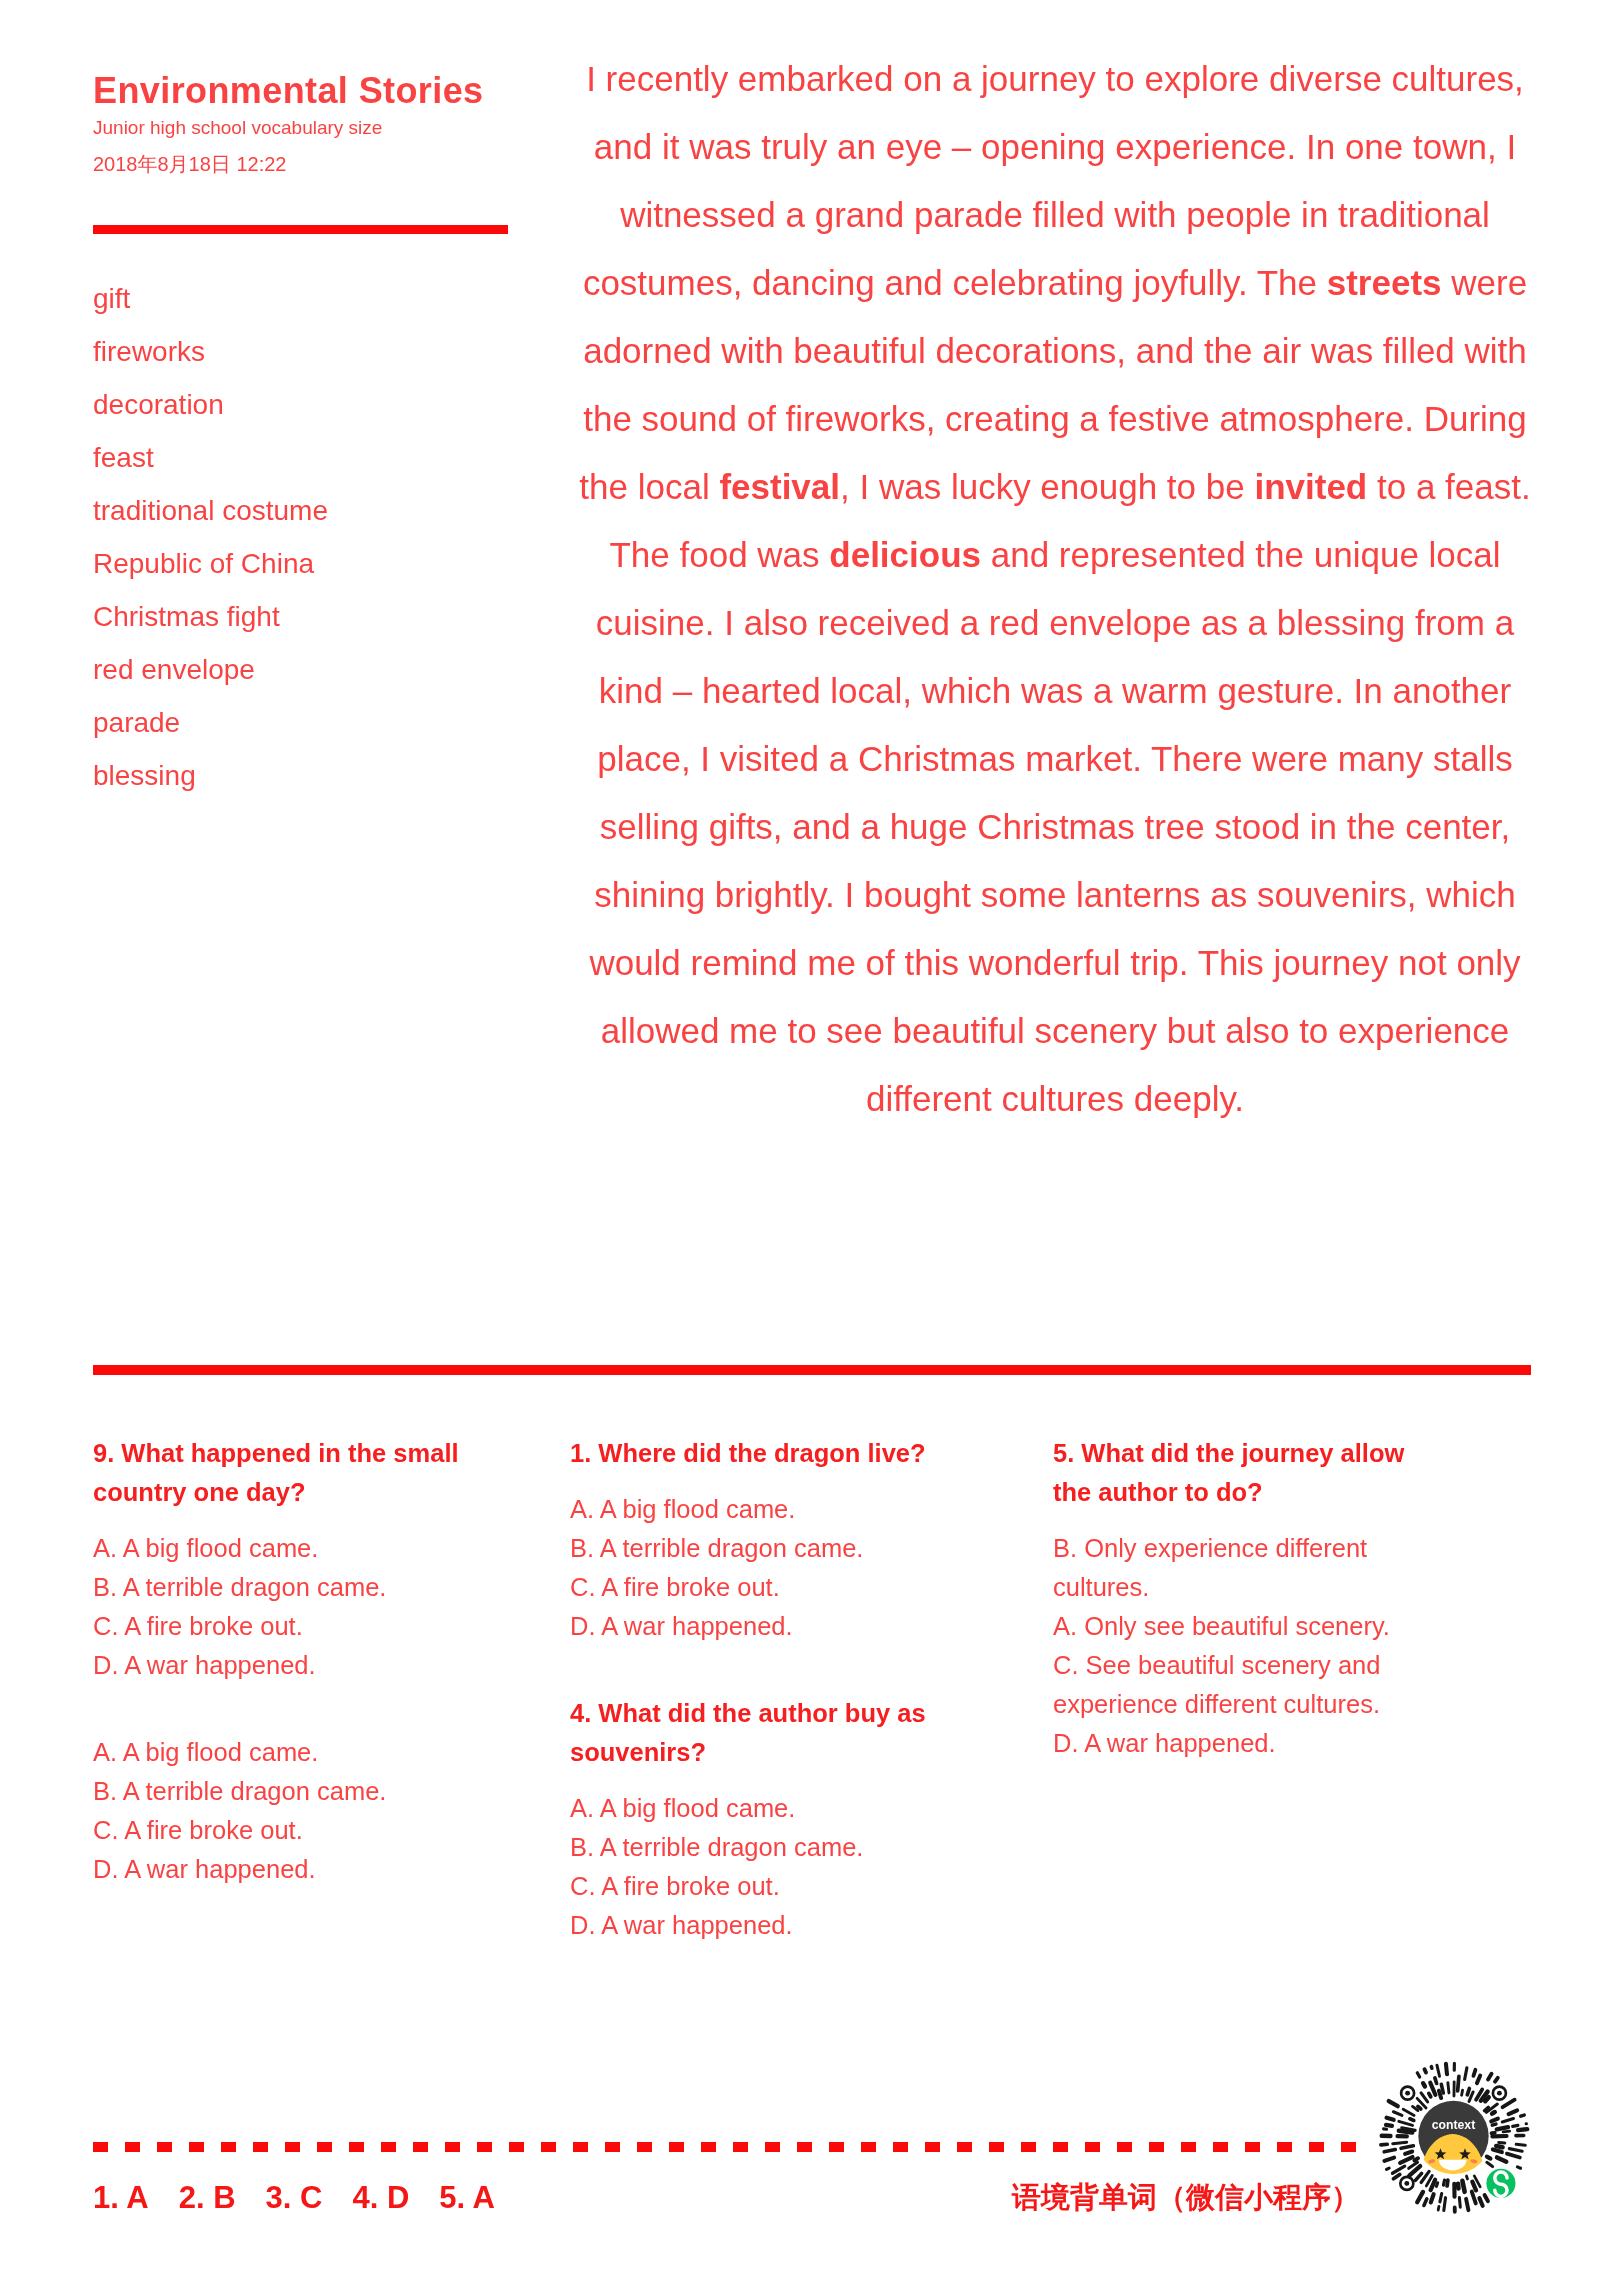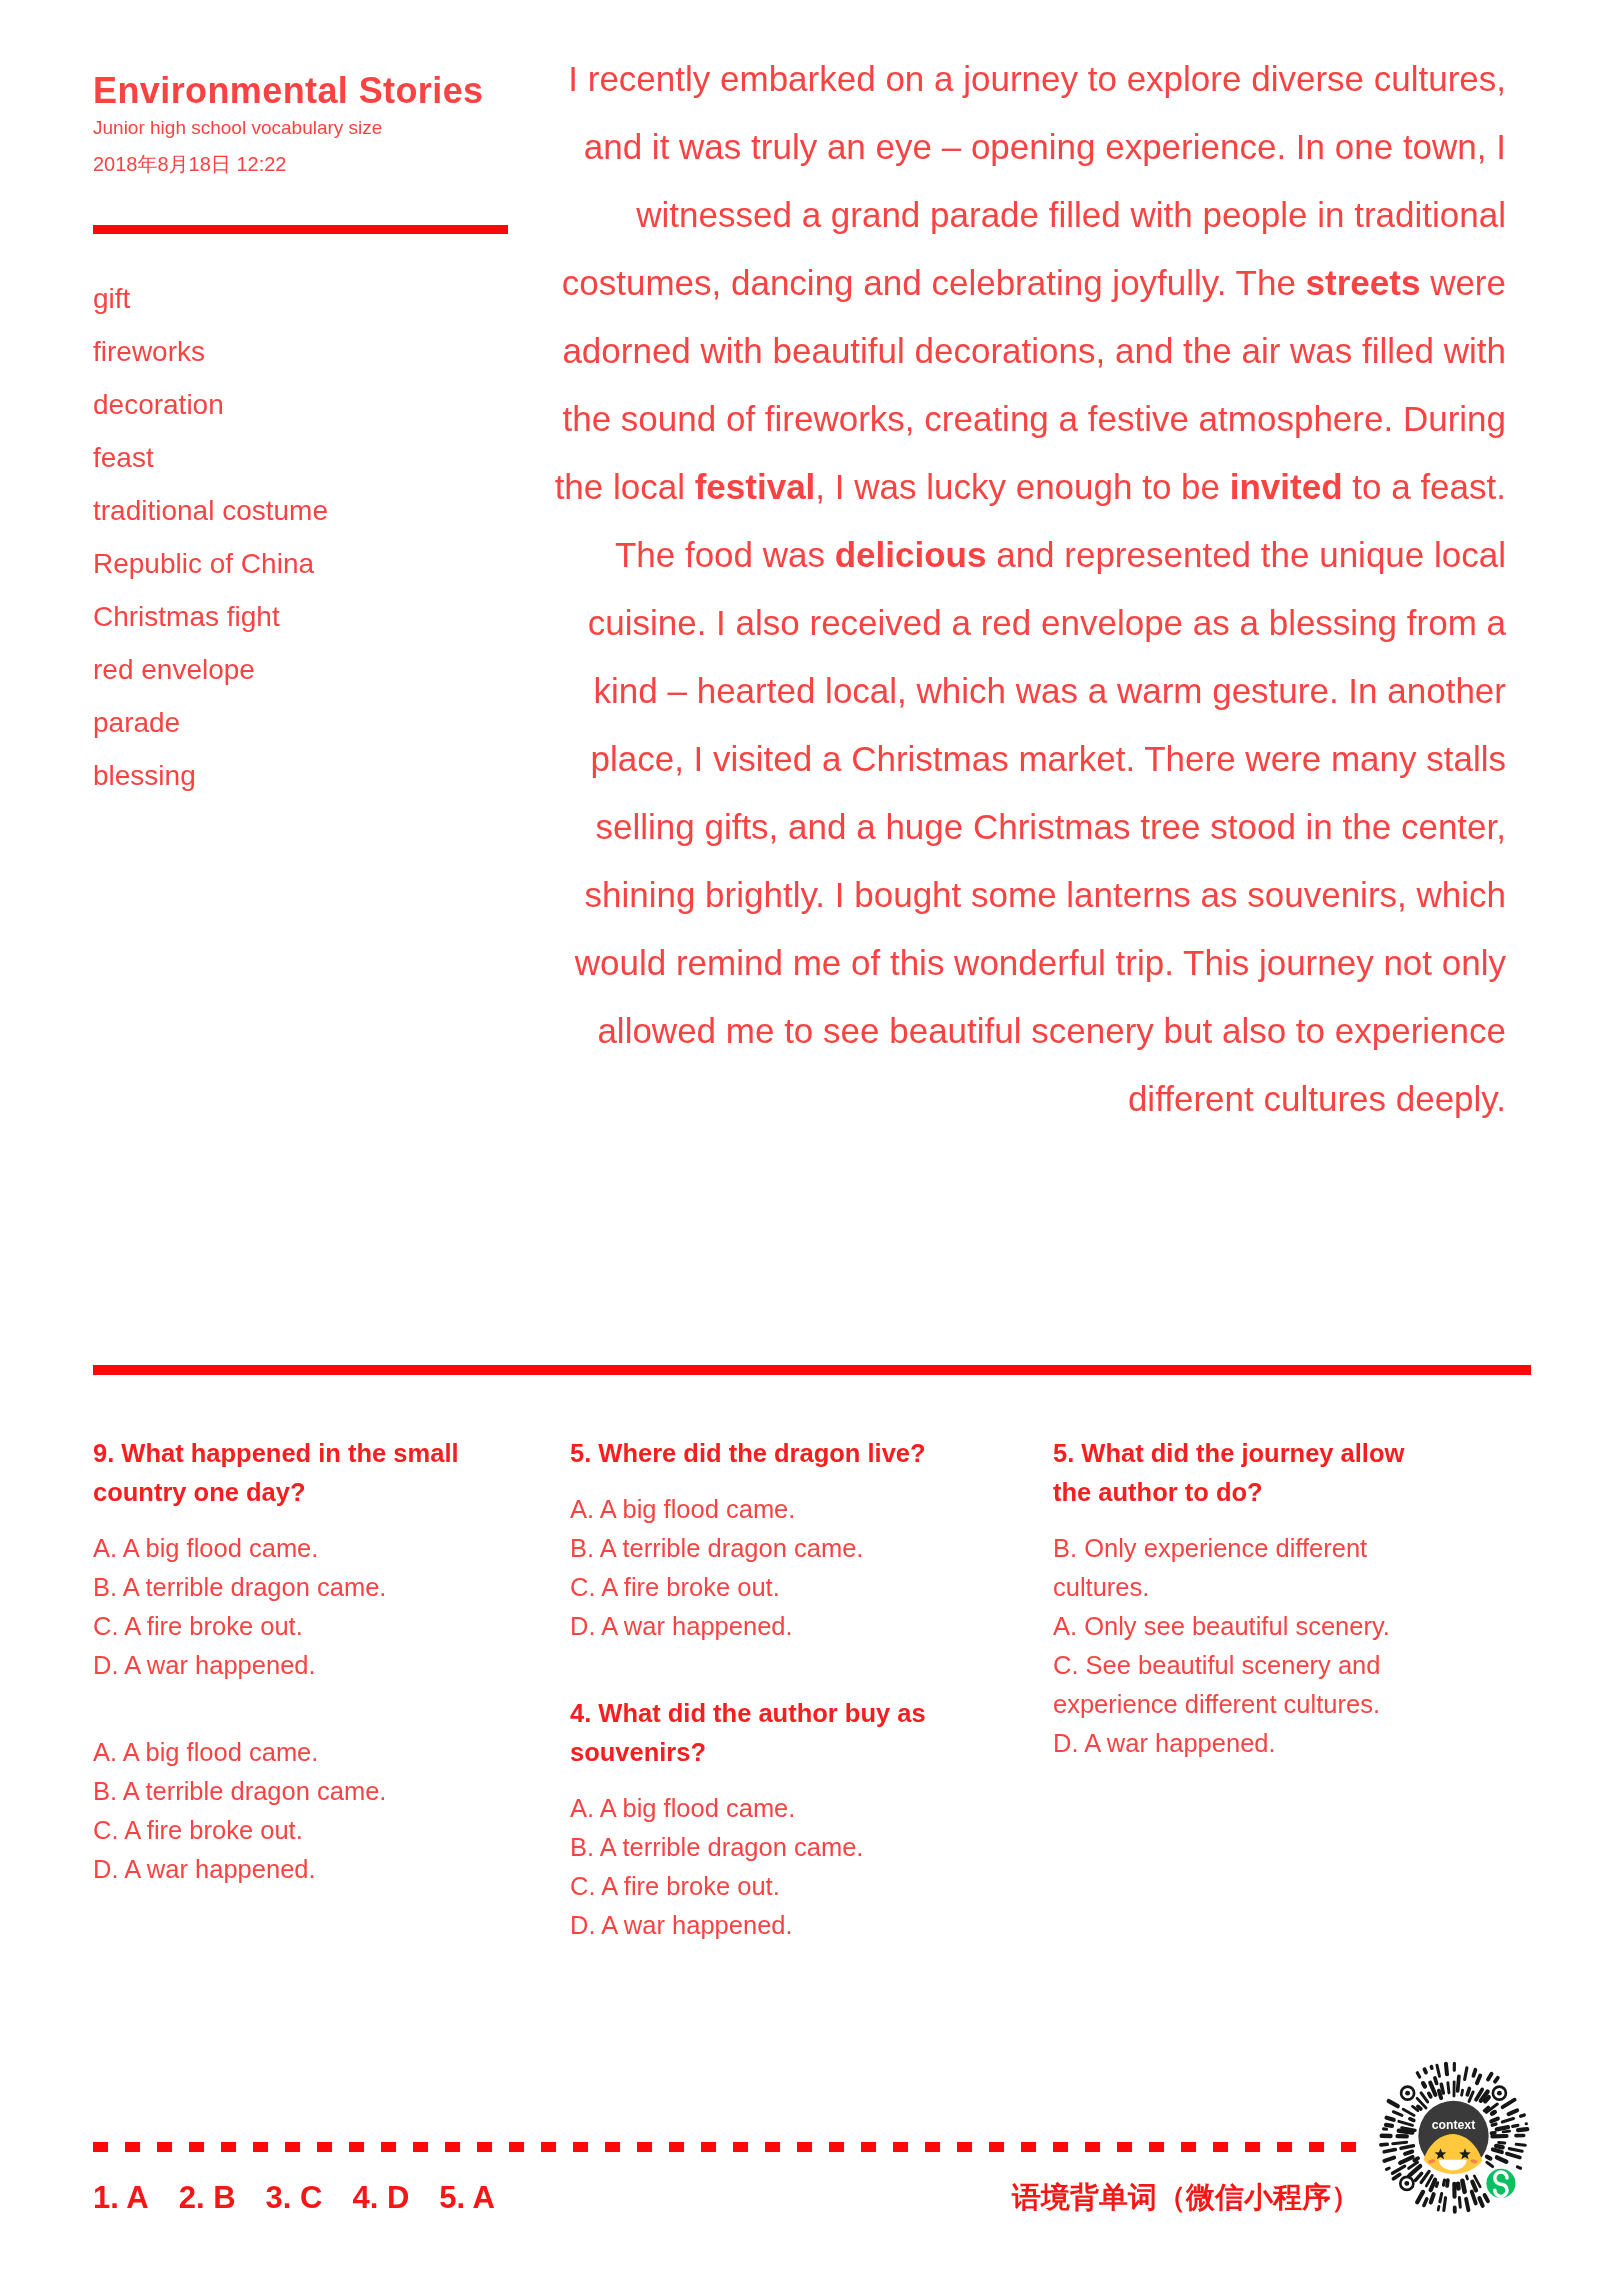--- a/index.html
+++ b/index.html
@@ -14,22 +14,22 @@
   
   .masthead{position:absolute;left:93px;top:70px}
   .masthead h1{margin:0;font-size:36px;font-weight:700;letter-spacing:0.4px;color:var(--text-red)}
   .subtitle{margin-top:5px;font-size:19px;color:var(--text-red)}
   .date{margin-top:12.4px;font-size:20px;color:var(--text-red)}
   .header-rule{position:absolute;left:93px;top:225px;width:415px;height:9.3px;background:var(--line-red)}
   
   .vocab{position:absolute;left:93px;top:272px;margin:0;padding:0;list-style:none}
   .vocab li{font-size:28px;line-height:53px;color:var(--text-red)}
   
-  .passage{position:absolute;left:540px;top:45px;width:966px;margin:0;
-           font-size:35px;line-height:68px;color:var(--text-red);text-align:right}
+  .passage{position:absolute;left:572px;top:45px;width:966px;margin:0;
+           font-size:35px;line-height:68px;color:var(--text-red);text-align:center}
   .passage .bold{font-weight:700}
   
   .full-rule{position:absolute;left:93px;top:1365px;width:1438px;height:10px;background:var(--line-red)}
   
   .questions{position:absolute;left:93px;top:1434px;width:1438px;height:587px}
   .q-col{position:absolute;top:0;width:445px}
   .q-col.c1{left:0}.q-col.c2{left:477px}.q-col.c3{left:960px}
   .q-block{margin-bottom:48px}
   .q-heading{font-size:25.5px;font-weight:700;line-height:39px;color:var(--strong-red);white-space:pre-line}
   .q-options{margin-top:17px}
@@ -87,21 +87,21 @@
           <div class="q-options">
             <div class="q-option">A. A big flood came.</div>
             <div class="q-option">B. A terrible dragon came.</div>
             <div class="q-option">C. A fire broke out.</div>
             <div class="q-option">D. A war happened.</div>
           </div>
         </div>
       </div>
     <div class="q-col c2">
         <div class="q-block">
-          <div class="q-heading">5. Where did the dragon live?</div>
+          <div class="q-heading">1. Where did the dragon live?</div>
           <div class="q-options">
             <div class="q-option">A. A big flood came.</div>
             <div class="q-option">B. A terrible dragon came.</div>
             <div class="q-option">C. A fire broke out.</div>
             <div class="q-option">D. A war happened.</div>
           </div>
         </div>
         <div class="q-block">
           <div class="q-heading">4. What did the author buy as
 souvenirs?</div>

